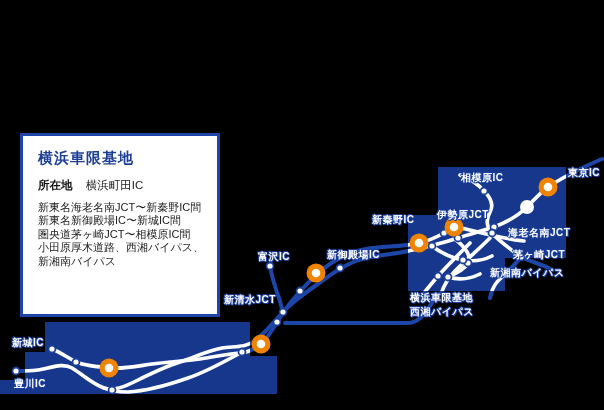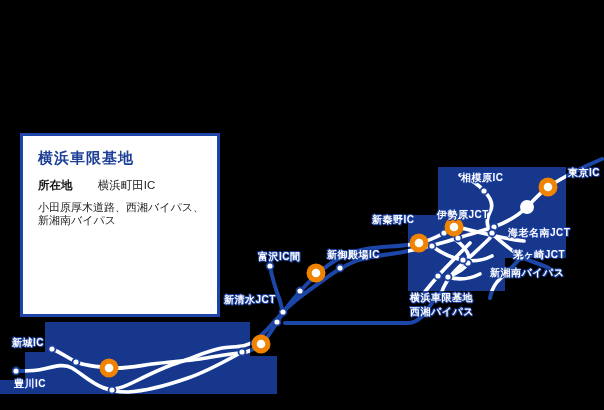--- a/index.html
+++ b/index.html
@@ -12,21 +12,21 @@
     position:absolute;color:#fff;font-size:10px;font-weight:bold;white-space:nowrap;
     text-shadow:-1px 0 0 #1a3fa0,1px 0 0 #1a3fa0,0 -1px 0 #1a3fa0,0 1px 0 #1a3fa0,1px 1px 0 #1a3fa0,-1px -1px 0 #1a3fa0;
     letter-spacing:0.5px;line-height:10px;text-align:center;
   }
   #info-box{
     position:absolute;left:20px;top:133px;width:200px;height:184px;box-sizing:border-box;
     background:#fff;border:3px solid #1d44a8;padding:11px 12px 8px 15px;
   }
   #info-title{color:#1d3f96;font-size:15px;font-weight:bold;margin:2px 0 10px 0;letter-spacing:1px;}
   .info-row{font-size:11.5px;color:#222;margin-bottom:8px;}
-  .info-key{font-weight:bold;color:#111;margin-right:22px;}
+  .info-key{font-weight:bold;color:#111;margin-right:10px;}
   #scope-head{font-size:11.5px;font-weight:bold;color:#111;margin-bottom:1px;}
   #scope-list{font-size:11px;color:#222;line-height:13.4px;letter-spacing:0px;}
 </style>
 </head>
 <body>
 
 <div id="stage">
 
   <svg id="map-svg" width="604" height="410" viewBox="0 0 604 410">
     <defs>
@@ -130,32 +130,35 @@
   </svg>
 
   <div class="map-label" style="left:568px;top:168px">東京IC</div>
   <div class="map-label" style="left:461px;top:173px">相模原IC</div>
   <div class="map-label" style="left:437px;top:210px">伊勢原JCT</div>
   <div class="map-label" style="left:372px;top:215px">新秦野IC</div>
   <div class="map-label" style="left:508px;top:228px">海老名南JCT</div>
   <div class="map-label" style="left:513px;top:250px">茅ヶ崎JCT</div>
   <div class="map-label" style="left:490px;top:268px">新湘南バイパス</div>
   <div class="map-label" style="left:327px;top:250px">新御殿場IC</div>
-  <div class="map-label" style="left:258px;top:252px">富沢IC間</div>
+  <div class="map-label" style="left:258px;top:252px">富沢IC</div>
   <div class="map-label" style="left:224px;top:295px">新清水JCT</div>
   <div class="map-label" style="left:410px;top:293px">横浜車限基地</div>
   <div class="map-label" style="left:410px;top:307px">西湘バイパス</div>
   <div class="map-label" style="left:12px;top:338px">新城IC</div>
   <div class="map-label" style="left:14px;top:379px">豊川IC</div>
 
   <div id="info-box">
     <div id="info-title">横浜車限基地</div>
     <div class="info-row">
       <span class="info-key">所在地</span>
       <span>横浜町田IC</span>
     </div>
     <div id="scope-list">
+      <div>新東名海老名南JCT〜新秦野IC間</div>
+      <div>新東名新御殿場IC〜新城IC間</div>
+      <div>圏央道茅ヶ崎JCT〜相模原IC間</div>
       <div>小田原厚木道路、西湘バイパス、</div>
       <div>新湘南バイパス</div>
     </div>
   </div>
 
 </div>
 
 </body></html>

